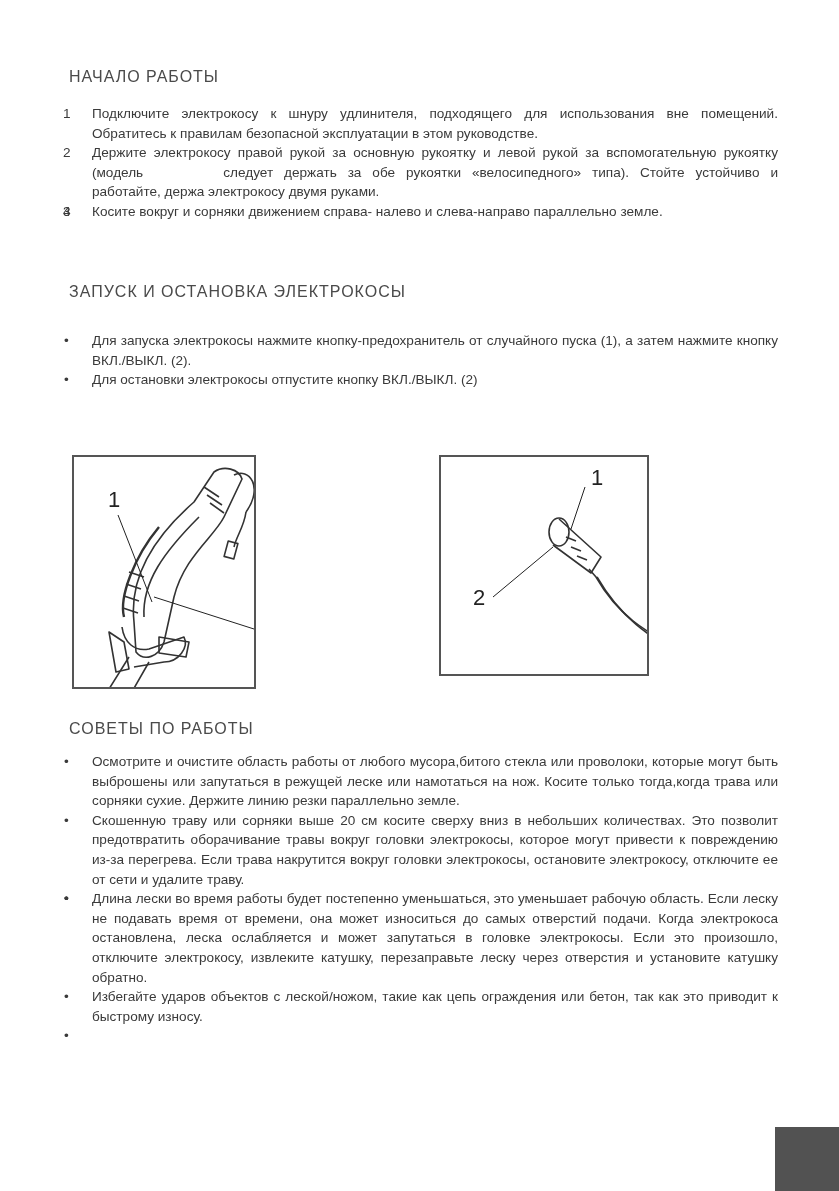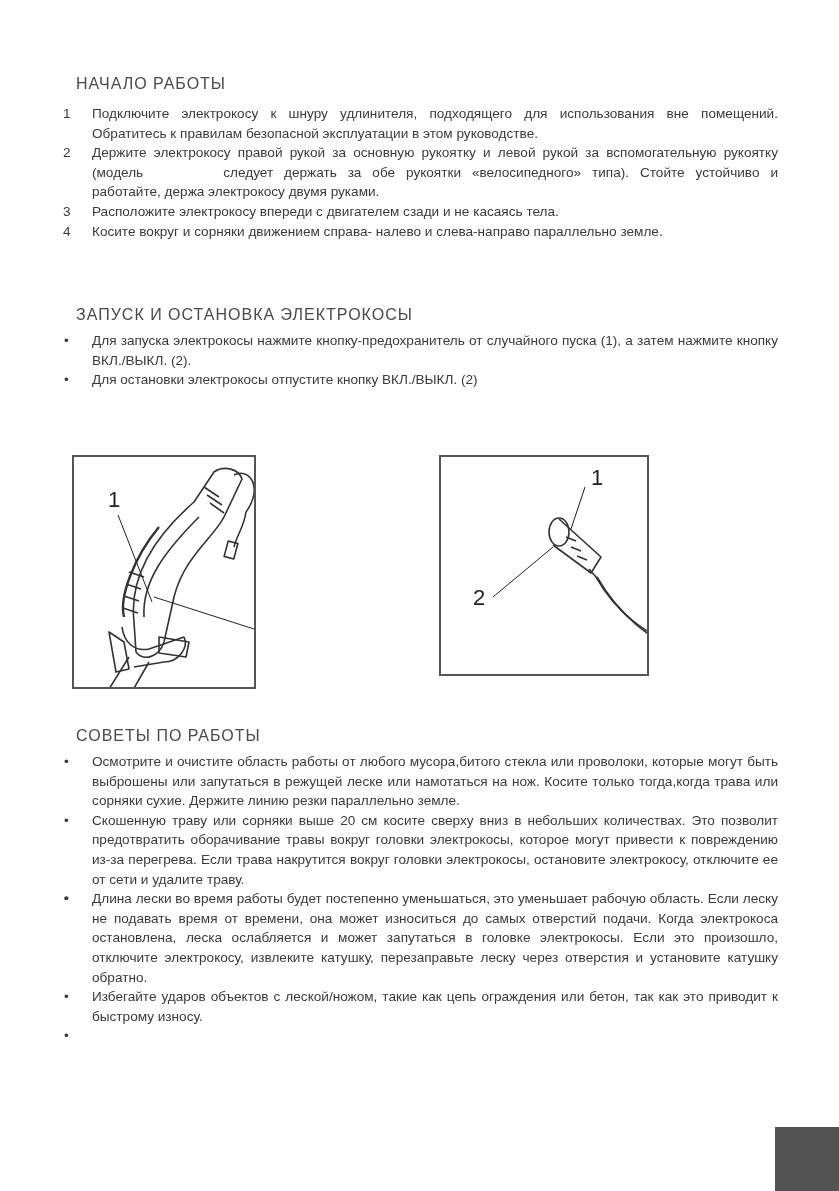--- a/index.html
+++ b/index.html
@@ -2,21 +2,21 @@
 <html><head>
 <meta charset="utf-8">
 <style>
   html, body { margin: 0; padding: 0; }
   body {
     width: 839px; height: 1191px; position: relative; overflow: hidden;
     background: #ffffff; color: #3c3c3c;
     font-family: "Liberation Sans", "DejaVu Sans", sans-serif;
   }
   .heading {
-    position: absolute; left: 63px; margin: 13px;
+    position: absolute; left: 63px; margin: 6px;
     font-weight: normal; font-size: 16px; letter-spacing: 1px; color: #4a4a4a;
   }
   .list { position: absolute; left: 63px; width: 715px; margin: 0; padding: 0; list-style: none; }
   .item {
     position: relative; padding-left: 29px; font-size: 13.6px; line-height: 19.6px;
     text-align: justify; color: #3a3a3a;
   }
   .marker { position: absolute; left: 0; top: 0; width: 20px; }
   .bullet .marker { left: 1px; }
   .gap { display: inline-block; width: 80px; }
@@ -34,29 +34,28 @@
   <li class="item">
     <span class="marker">1</span>
     <span>Подключите электрокосу к шнуру удлинителя, подходящего для использования вне помещений. Обратитесь к правилам безопасной эксплуатации в этом руководстве.</span>
   </li>
   <li class="item">
     <span class="marker">2</span>
     <span>Держите электрокосу правой рукой за основную рукоятку и левой рукой за вспомогательную рукоятку (модель</span><span class="gap"></span><span>следует держать за обе рукоятки «велосипедного» типа). Стойте устойчиво и работайте, держа электрокосу двумя руками.</span>
   </li>
   <li class="item">
     <span class="marker">3</span>
-    <span>Расположите электрокосу впереди с двигателем сзади и не касаясь тела.</span>
   </li>
   <li class="item">
     <span class="marker">4</span>
     <span>Косите вокруг и сорняки движением справа- налево и слева-направо параллельно земле.</span>
   </li>
 </ol>
 
-<h2 class="heading" style="top:293px">ЗАПУСК И ОСТАНОВКА ЭЛЕКТРОКОСЫ</h2>
+<h2 class="heading" style="top:277px">ЗАПУСК И ОСТАНОВКА ЭЛЕКТРОКОСЫ</h2>
 
 <ul class="list" style="top:331px">
   <li class="item bullet">
     <span class="marker">•</span>
     <span>Для запуска электрокосы нажмите кнопку-предохранитель от случайного пуска (1), а затем нажмите кнопку ВКЛ./ВЫКЛ. (2).</span>
   </li>
   <li class="item bullet">
     <span class="marker">•</span>
     <span>Для остановки электрокосы отпустите кнопку ВКЛ./ВЫКЛ. (2)</span>
   </li>

